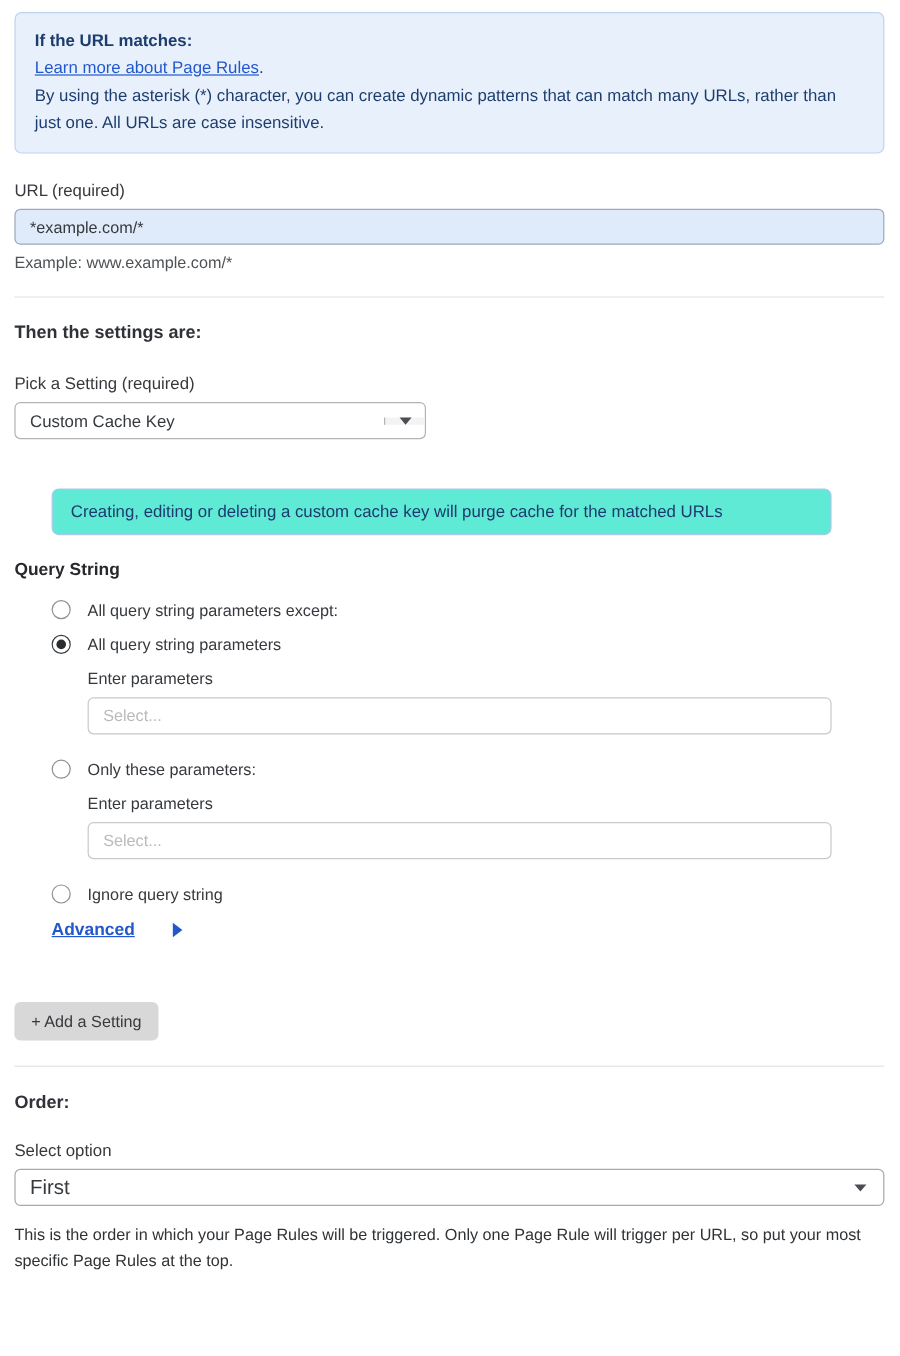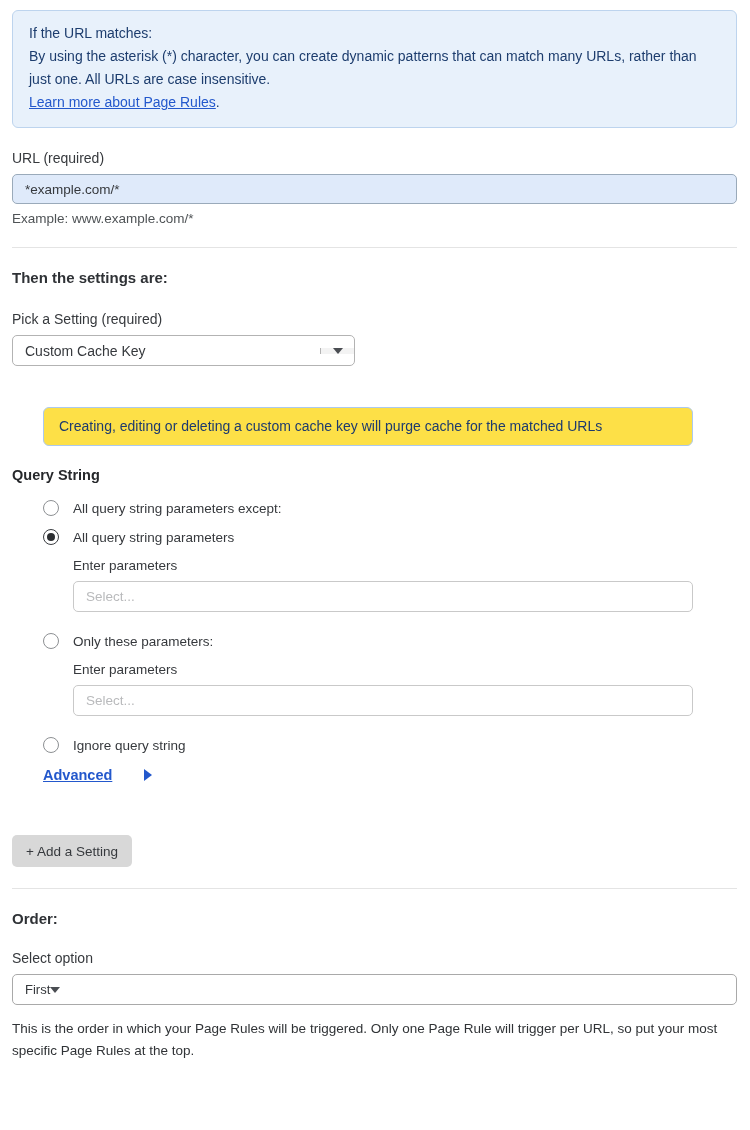--- a/index.html
+++ b/index.html
@@ -24,21 +24,21 @@
   .info-box {
     background: #e8f1fb;
     border: 1px solid #bdd4ee;
     border-radius: 6px;
     padding: 11px 16px 13px 16px;
     color: #1d3d6e;
     font-size: 14px;
     line-height: 23px;
     margin-bottom: 22px;
   }
-  .info-box .info-heading { font-weight: normal; }
+  .info-box .info-heading { font-weight: bold; }
   a.link {
     color: #2358cc;
     text-decoration: underline;
     cursor: pointer;
   }
   .info-box .period { color: #1d3d6e; }
 
   .field-label { font-size: 14px; color: #36393d; margin: 0 0 8px 0; }
 
   .url-input {
@@ -97,21 +97,21 @@
   .caret-down {
     width: 0; height: 0;
     border-left: 5px solid transparent;
     border-right: 5px solid transparent;
     border-top: 6px solid #4a4d52;
   }
 
   .indent { margin-left: 31px; }
 
   .notice-box {
-    background: #fde047;
+    background: #5eead4;
     border: 1px solid #abc9ef;
     border-radius: 6px;
     padding: 8px 15px;
     font-size: 14px;
     color: #1d3a6e;
     line-height: 21px;
     margin-bottom: 21px;
     width: calc(100% - 31px - 44px);
   }
 
@@ -208,36 +208,36 @@
 
   .select-full {
     width: 100%;
     height: 31px;
     border: 1px solid #a9a9a9;
     border-radius: 5px;
     background: #fff;
     display: flex;
     align-items: center;
     padding: 0 14px 0 12px;
-    font-size: 13px;
-    color: #36393d;
-    cursor: pointer;
-    justify-content: flex-start;
+    font-size: 17px;
+    color: #36393d;
+    cursor: pointer;
+    justify-content: space-between;
   }
 </style>
 </head>
 <body>
 
 <div class="page">
 
 
   <div class="info-box">
     <div class="info-heading">If the URL matches:</div>
+    <div><a class="link">Learn more about Page Rules</a><span class="period">.</span></div>
     <div>By using the asterisk (*) character, you can create dynamic patterns that can match many URLs, rather than just one. All URLs are case insensitive.</div>
-    <div><a class="link">Learn more about Page Rules</a><span class="period">.</span></div>
   </div>
 
   <div class="field-label">URL (required)</div>
   <input class="url-input" type="text" value="*example.com/*" style="">
   <div class="example-text">Example: www.example.com/*</div>
 
   <hr class="divider">
 
   <div class="section-heading">Then the settings are:</div>
 

